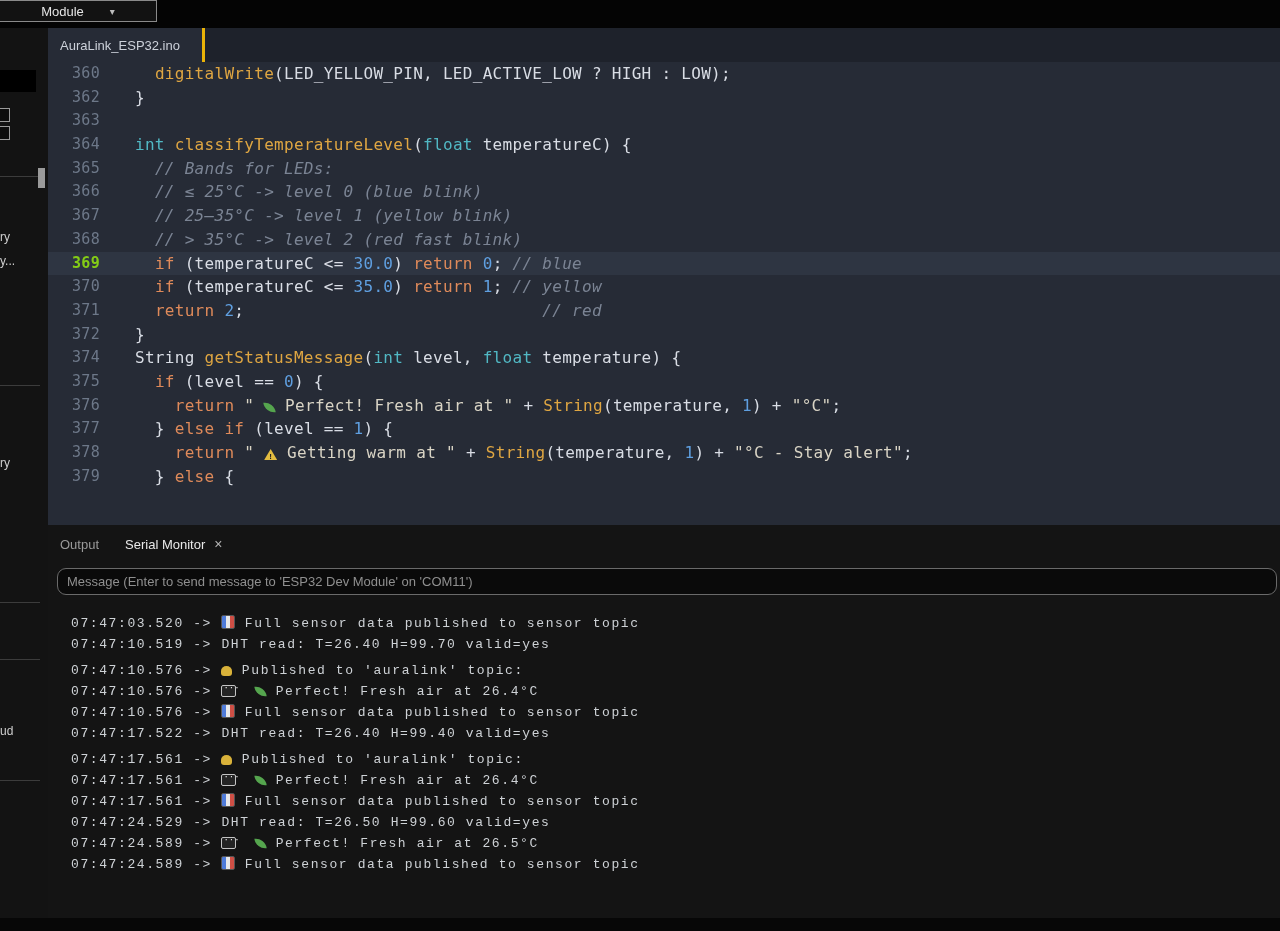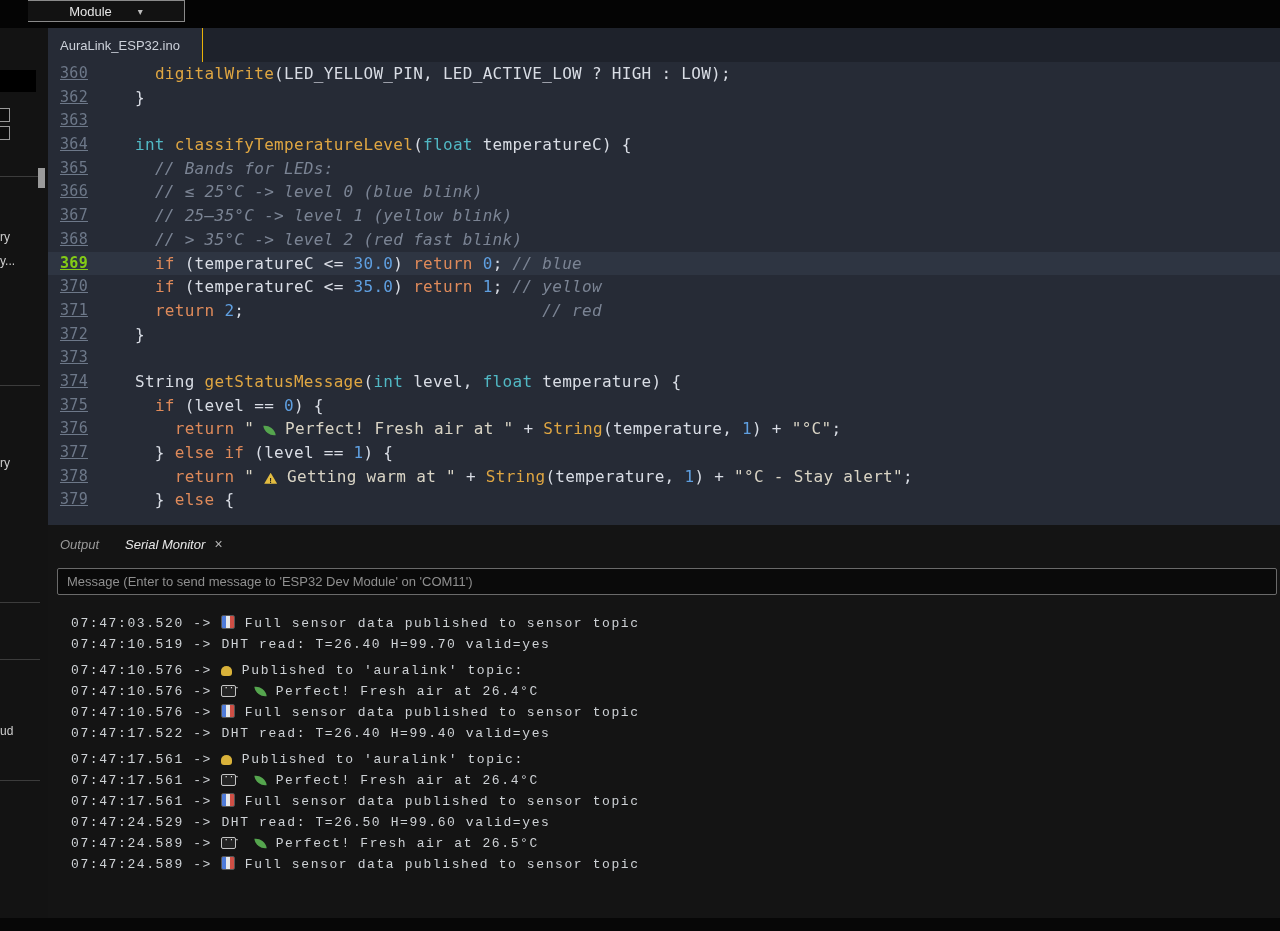--- a/index.html
+++ b/index.html
@@ -7,63 +7,63 @@
     width:1280px;height:931px;overflow:hidden;position:relative;
     background:#000;font-family:"Liberation Sans",sans-serif;
     -webkit-font-smoothing:antialiased;
   }
   
   #topbar{position:absolute;left:0;top:0;width:1280px;height:28px;background:#040404;z-index:5;}
   #board-selector{
     position:absolute;left:0;top:0;width:156px;height:20px;
     background:#121212;border:1px solid #8a8a8a;border-left:none;
     display:flex;align-items:center;justify-content:center;gap:26px;
-    color:#e4e4e4;font-size:13px;cursor:pointer;margin-left:28px;
+    color:#e4e4e4;font-size:13px;cursor:pointer;
   }
   #board-selector .caret{font-size:10px;color:#bdbdbd;}
   
   #sidebar{position:absolute;left:0;top:20px;width:48px;height:898px;background:#131313;z-index:1;}
   .sb-block{position:absolute;left:0;top:50px;width:36px;height:22px;background:#000;}
   .sb-box{position:absolute;left:0;width:9px;height:12px;border:1px solid #9a9a9a;border-left:none;background:#0d0d0d;}
   .sb-box.b1{top:88px}.sb-box.b2{top:106px}
   .sb-div{position:absolute;left:0;width:40px;border-top:1px solid #3c3c3c;}
   .sb-thumb{position:absolute;left:38px;top:148px;width:7px;height:20px;background:#9a9a9a;}
   .sb-frag{position:absolute;left:0;color:#cfcfcf;font-size:12px;white-space:nowrap;}
   
   #editor-region{position:absolute;left:48px;top:28px;width:1232px;height:497px;z-index:2;}
   #tabbar{position:absolute;left:0;top:0;width:100%;height:34px;background:#1e222b;}
   #file-tab{
     display:inline-flex;align-items:center;height:34px;padding:0 22px 0 12px;
-    background:#262b36;color:#ccd1da;font-size:13px;cursor:pointer;border-right:1px solid #eab308;text-align:right;
+    background:#262b36;color:#ccd1da;font-size:13px;cursor:pointer;border-right:3px solid #eab308;text-align:right;
   }
   #code-area{
     position:absolute;left:0;top:34px;width:100%;height:463px;background:#262b36;overflow:hidden;
     font-family:"DejaVu Sans Mono",monospace;font-size:16px;line-height:23.7px;letter-spacing:.3px;
   }
   .code-row{display:flex;height:23.7px;}
   .code-row.active{background:#2e3542;}
-  .gutter{flex:0 0 52px;width:52px;text-align:center;color:#6d7889;font-size:15px;text-decoration:underline;}
+  .gutter{flex:0 0 52px;width:52px;text-align:right;color:#6d7889;font-size:15px;}
   .code-row.active .gutter{color:#84cc16;font-weight:bold;}
   .code-text{padding-left:35px;white-space:pre;}
   .c-pl{color:#d9dde5}
   .c-kw{color:#df8a5a}
   .c-ty{color:#51b8c4}
   .c-fn{color:#dfa642}
   .c-num{color:#5f9fe0}
   .c-com{color:#7b8494;font-style:italic}
   .c-str{color:#d9d4c5}
   
   #bottom-panel{position:absolute;left:48px;top:525px;width:1232px;height:393px;background:#141414;z-index:2;}
   .panel-tabs{display:flex;align-items:center;height:38px;padding-left:12px;gap:26px;}
-  .panel-tab{font-size:13px;color:#9a9a9a;cursor:pointer;display:flex;align-items:center;gap:9px;font-style:italic;}
+  .panel-tab{font-size:13px;color:#9a9a9a;cursor:pointer;display:flex;align-items:center;gap:9px;}
   .panel-tab.active{color:#e9e9e9;}
   .tab-close{color:#b5b5b5;font-size:14px;cursor:pointer;}
   #serial-input{
     position:absolute;left:9px;top:43px;width:1200px;height:25px;
-    background:#0a0a0a;border:1px solid #6a6a6a;border-radius:2px;
+    background:#0a0a0a;border:1px solid #6a6a6a;border-radius:9px;
     color:#dddddd;font-size:13px;padding:0 9px;outline:none;font-family:"Liberation Sans",sans-serif;
   }
   #serial-input::placeholder{color:#8f8f8f;}
   #serial-out{
     position:absolute;left:9px;top:88px;right:0;bottom:0;overflow:hidden;
     font-family:"Liberation Mono",monospace;font-size:13px;line-height:21px;letter-spacing:1.6px;
     color:#ced2d6;
   }
   .serial-row{white-space:pre;height:21px;margin-left:14px;}
   .serial-row.gap{margin-top:5px;}
@@ -155,24 +155,20 @@
         <span class="gutter">370</span>
         <span class="code-text"><span class="c-pl">  </span><span class="c-kw">if</span><span class="c-pl"> (temperatureC &lt;= </span><span class="c-num">35.0</span><span class="c-pl">) </span><span class="c-kw">return</span><span class="c-pl"> </span><span class="c-num">1</span><span class="c-pl">; </span><span class="c-com">// yellow</span></span>
       </div>
       <div class="code-row">
         <span class="gutter">371</span>
         <span class="code-text"><span class="c-pl">  </span><span class="c-kw">return</span><span class="c-pl"> </span><span class="c-num">2</span><span class="c-pl">;                              </span><span class="c-com">// red</span></span>
       </div>
       <div class="code-row">
         <span class="gutter">372</span>
         <span class="code-text"><span class="c-pl">}</span></span>
-      </div>
-      <div class="code-row">
-        <span class="gutter">373</span>
-        <span class="code-text"></span>
       </div>
       <div class="code-row">
         <span class="gutter">374</span>
         <span class="code-text"><span class="c-pl">String </span><span class="c-fn">getStatusMessage</span><span class="c-pl">(</span><span class="c-ty">int</span><span class="c-pl"> level, </span><span class="c-ty">float</span><span class="c-pl"> temperature) {</span></span>
       </div>
       <div class="code-row">
         <span class="gutter">375</span>
         <span class="code-text"><span class="c-pl">  </span><span class="c-kw">if</span><span class="c-pl"> (level == </span><span class="c-num">0</span><span class="c-pl">) {</span></span>
       </div>
       <div class="code-row">

